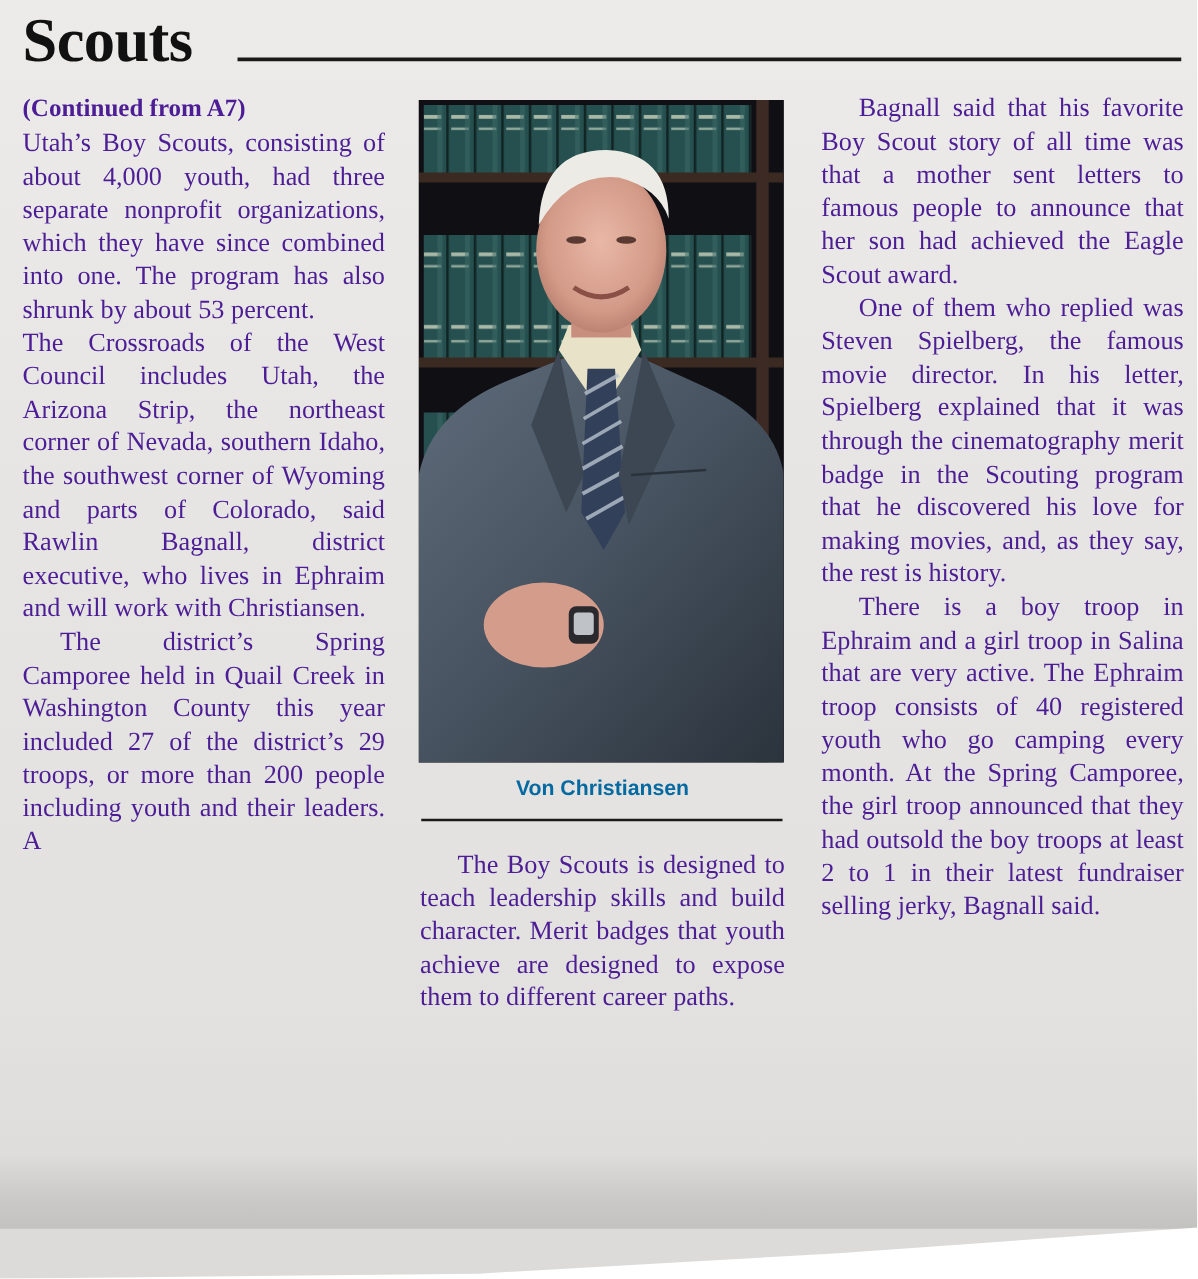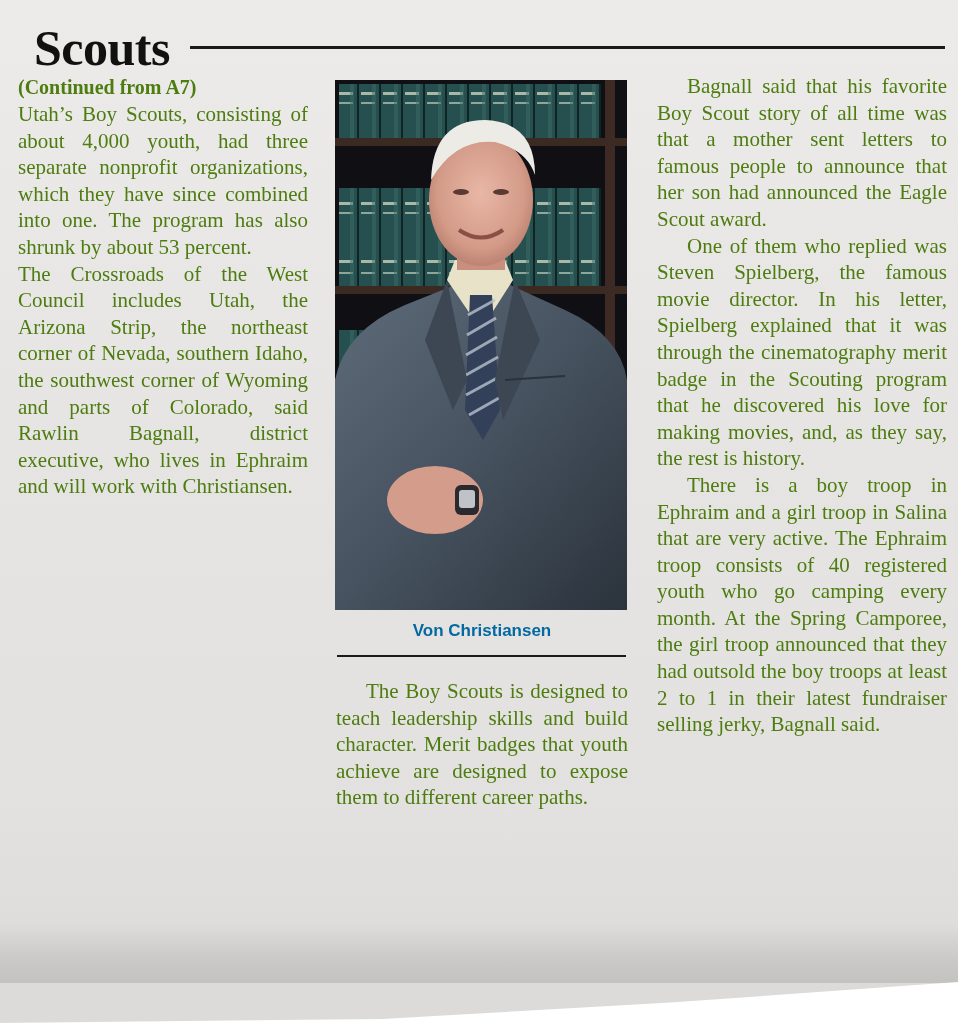--- a/index.html
+++ b/index.html
@@ -20,21 +20,21 @@
     }
     .headline {
       position: absolute; left: 18px; top: 4px;
       font-family: "Liberation Serif", serif; font-weight: bold;
       font-size: 50px; line-height: 56px; color: #111; letter-spacing: -0.5px;
     }
     .head-rule {
       position: absolute; left: 190px; top: 46px; width: 755px; height: 3px; background: #1a1a1a;
     }
     .col {
-      position: absolute; font-size: 21px; line-height: 26.6px; color: #4d7c0f; font-family: Liberation Serif, serif;
+      position: absolute; font-size: 21px; line-height: 26.6px; color: #4c1d95; font-family: Liberation Serif, serif;
     }
     .col p { margin: 0; text-align: justify; text-align-last: left; }
     .col p.indent { text-indent: 30px; }
     .col-left { left: 18px; top: 73px; width: 290px; }
     .col-mid { left: 336px; top: 678px; width: 292px; }
     .col-right { left: 657px; top: 73px; width: 290px; }
     .continued { font-weight: bold; font-size: 20px; line-height: 28px; margin: 0 0 3px 0; }
     .photo {
       position: absolute; left: 335px; top: 80px; width: 292px; height: 530px;
       background: #0e0e12; overflow: hidden;
@@ -47,27 +47,28 @@
     }
     .caption-rule {
       position: absolute; left: 337px; top: 655px; width: 289px; height: 2px; background: #1a1a1a;
     }
   </style>
 </head>
 <body>
 
 <div class="paper"></div>
 
-<h1 class="headline" style="margin:16px;">Scouts</h1>
+<h1 class="headline" style="margin:0;">Scouts</h1>
 <div class="head-rule"></div>
 
 <div class="col col-left">
   <p class="continued">(Continued from A7)</p>
   <p>Utah’s Boy Scouts, consisting of about 4,000 youth, had three separate nonprofit organizations, which they have since combined into one. The program has also shrunk by about 53 percent.</p>
   <p>The Crossroads of the West Council includes Utah, the Arizona Strip, the northeast corner of Nevada, southern Idaho, the southwest corner of Wyoming and parts of Colorado, said Rawlin Bagnall, district executive, who lives in Ephraim and will work with Christiansen.</p>
+  <p class="indent">The district’s Spring Camporee held in Quail Creek in Washington County this year included 27 of the district’s 29 troops, or more than 200 people including youth and their leaders. A</p>
 </div>
 
 <div class="photo">
   <svg width="292" height="530" viewBox="0 0 292 530">
     <defs>
       <linearGradient id="suit" x1="0" y1="0" x2="1" y2="1">
         <stop offset="0" stop-color="#5e6b7a"></stop>
         <stop offset="0.5" stop-color="#46525f"></stop>
         <stop offset="1" stop-color="#2b333c"></stop>
       </linearGradient>
@@ -132,16 +133,16 @@
 </div>
 
 <div class="caption">Von Christiansen</div>
 <div class="caption-rule"></div>
 
 <div class="col col-mid">
   <p class="indent">The Boy Scouts is designed to teach leadership skills and build character. Merit badges that youth achieve are designed to expose them to different career paths.</p>
 </div>
 
 <div class="col col-right">
-  <p class="indent">Bagnall said that his favorite Boy Scout story of all time was that a mother sent letters to famous people to announce that her son had announced the Eagle Scout award.</p>
+  <p class="indent">Bagnall said that his favorite Boy Scout story of all time was that a mother sent letters to famous people to announce that her son had achieved the Eagle Scout award.</p>
   <p class="indent">One of them who replied was Steven Spielberg, the famous movie director. In his letter, Spielberg explained that it was through the cinematography merit badge in the Scouting program that he discovered his love for making movies, and, as they say, the rest is history.</p>
   <p class="indent">There is a boy troop in Ephraim and a girl troop in Salina that are very active. The Ephraim troop consists of 40 registered youth who go camping every month. At the Spring Camporee, the girl troop announced that they had outsold the boy troops at least 2 to 1 in their latest fundraiser selling jerky, Bagnall said.</p>
 </div>
 
 </body></html>

